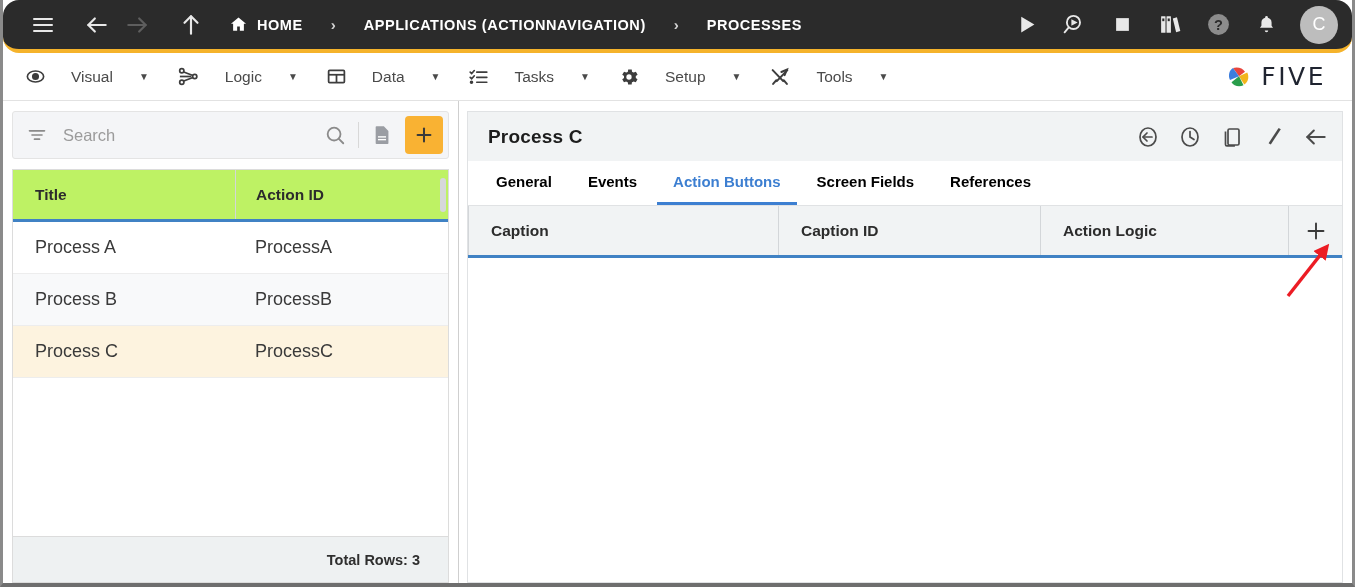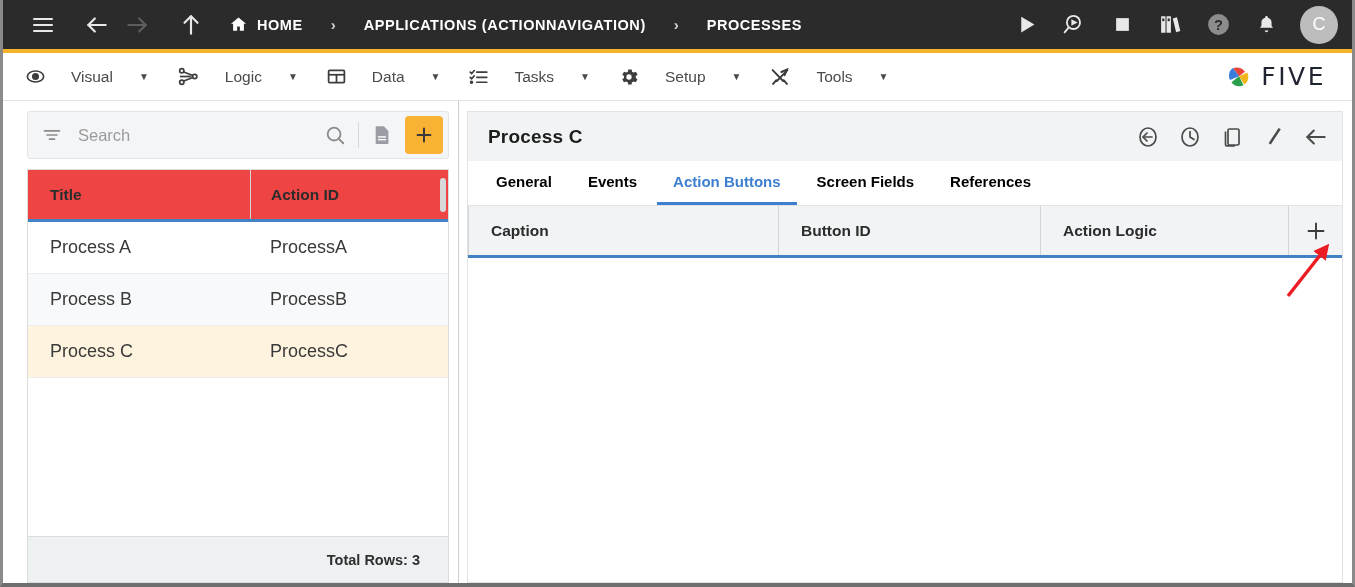--- a/index.html
+++ b/index.html
@@ -22,20 +22,21 @@
   }
 
   
   .topbar {
     height: 53px; flex: 0 0 53px;
     background: #2b2b2b;
     display: flex; align-items: center;
     padding: 0 14px 0 20px;
     border-bottom: 4px solid #f5b32b;
     position: relative;
+    border-radius: 16px;
   }
   .topbar-left { display: flex; align-items: center; gap: 0; }
   .icon-btn {
     width: 40px; height: 40px;
     display: flex; align-items: center; justify-content: center;
     color: #e8e8e8;
   }
   .icon-btn svg { display: block; }
   .icon-btn.disabled { color: #5e5e5e; }
 
@@ -91,21 +92,21 @@
     font-family: "DejaVu Sans", sans-serif;
   }
 
   
   .body-split { flex: 1; display: flex; min-height: 0; background:#fff; }
 
   
   .left-panel {
     width: 456px; flex: 0 0 456px;
     display: flex; flex-direction: column;
-    padding: 10px 9px 0 24px;
+    padding: 10px 9px 0 9px;
     border-right: 1px solid #cfcfcf;
     background: #fff;
     min-height: 0;
   }
   .search-box {
     height: 48px; flex: 0 0 48px;
     border: 1px solid #e4e4e4;
     background: #f4f5f7;
     border-radius: 3px;
     display: flex; align-items: center;
@@ -133,21 +134,21 @@
 
   .grid-wrap {
     margin-top: 10px; flex: 1;
     border: 1px solid #dcdcdc;
     display: flex; flex-direction: column;
     min-height: 0;
     background: #fff;
   }
   .grid-head {
     height: 52px; flex: 0 0 52px;
-    background: #ef4444;
+    background: #bef264;
     display: flex; align-items: flex-start;
     border-bottom: 3px solid #4082c4;
     position: relative;
   }
   .gh-cell {
     font-size: 15.5px; font-weight: 700; color: #2c2c2c;
     display: flex; align-items: center; height: 100%;
     padding-left: 22px;
   }
   .gh-cell.c1 { width: 222px; }
@@ -540,21 +541,21 @@
         <div class="tab">General</div>
         <div class="tab">Events</div>
         <div class="tab active">Action Buttons</div>
         <div class="tab">Screen Fields</div>
         <div class="tab">References</div>
       </div>
 
       <div class="inner-grid">
         <div class="ig-head">
           <div class="ig-cell a">Caption</div>
-          <div class="ig-cell b">Button ID</div>
+          <div class="ig-cell b">Caption ID</div>
           <div class="ig-cell c">Action Logic</div>
           <div class="ig-plus">
             <svg width="24" height="24" viewBox="0 0 24 24" fill="none" stroke="currentColor" stroke-width="1.9" stroke-linecap="round">
               <line x1="12" y1="4.5" x2="12" y2="19.5"></line>
                 <line x1="4.5" y1="12" x2="19.5" y2="12"></line>
             </svg>
           </div>
         </div>
         <div class="ig-body"></div>
       </div>

